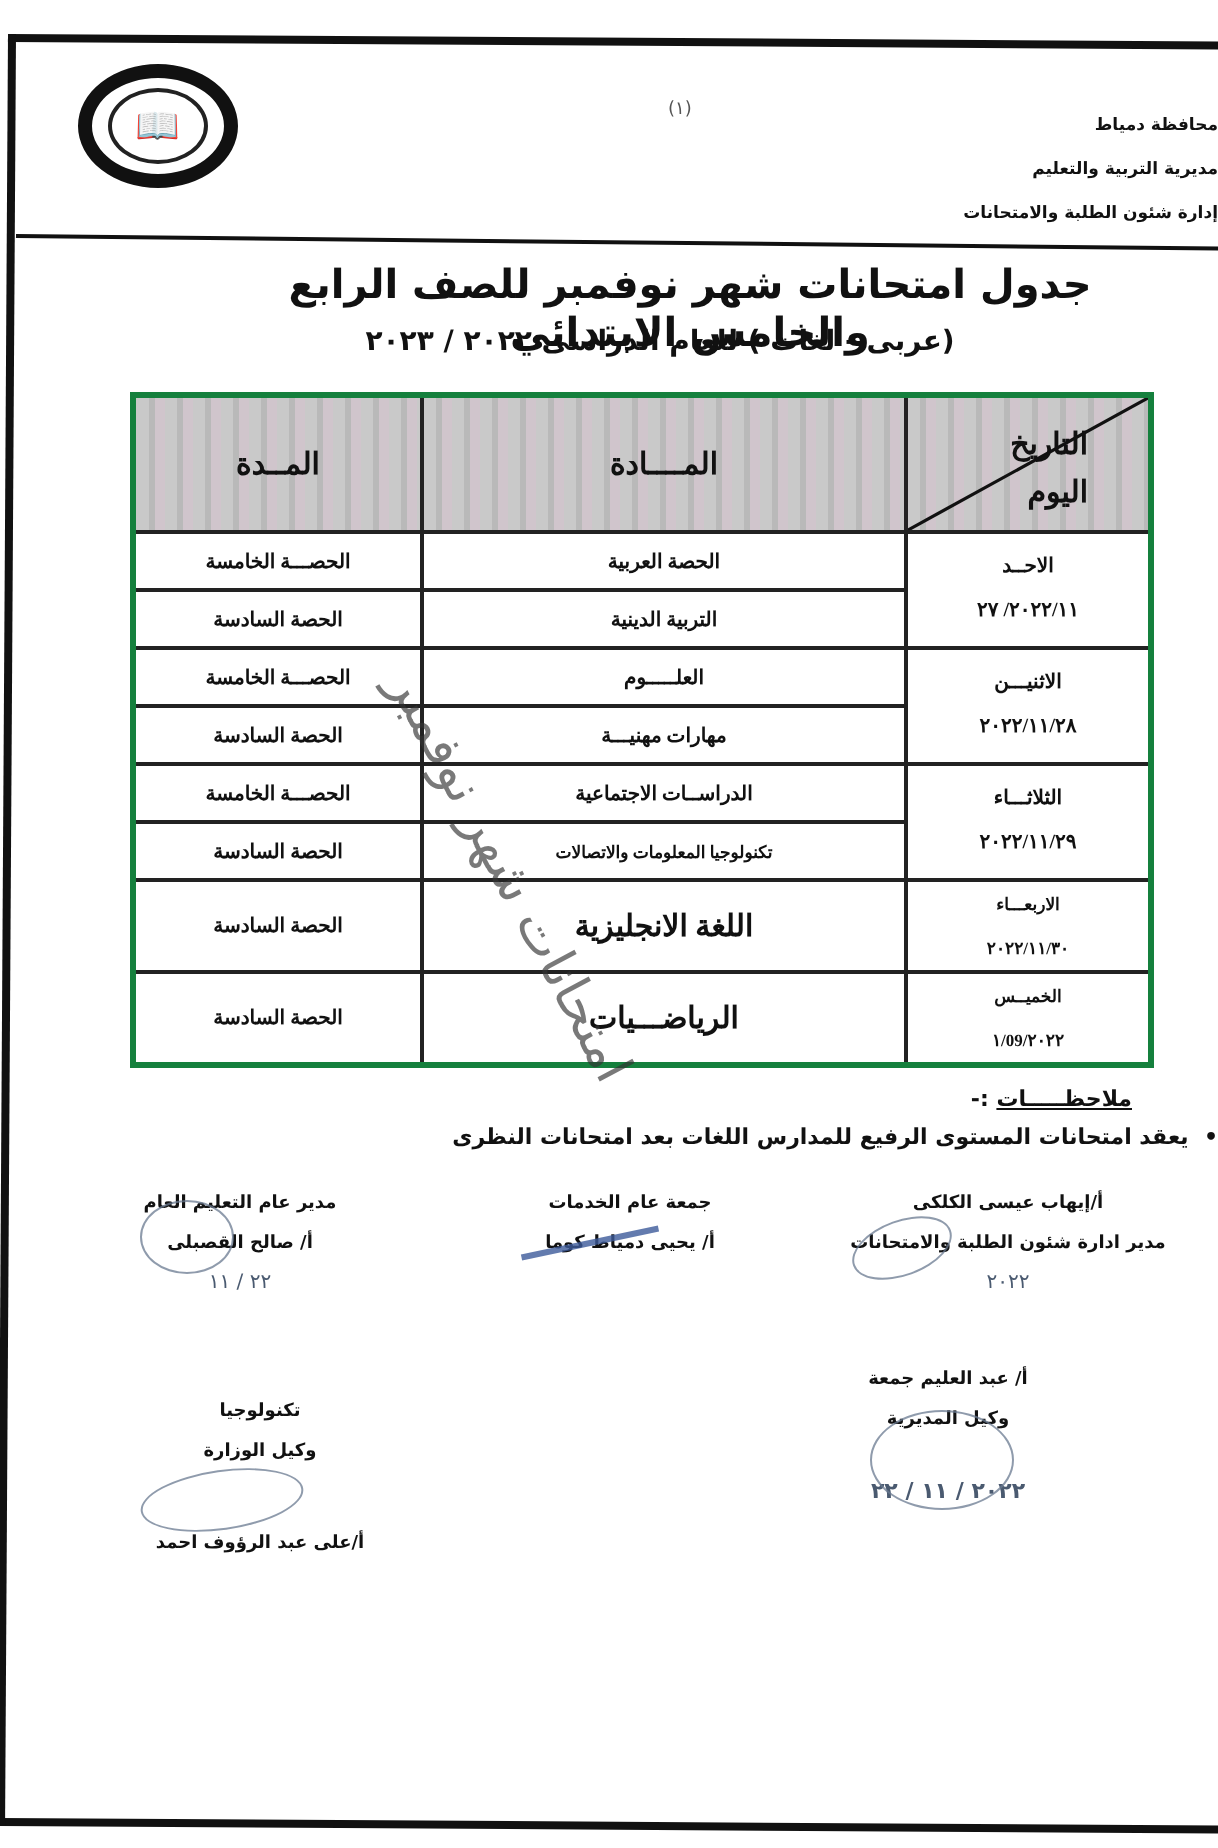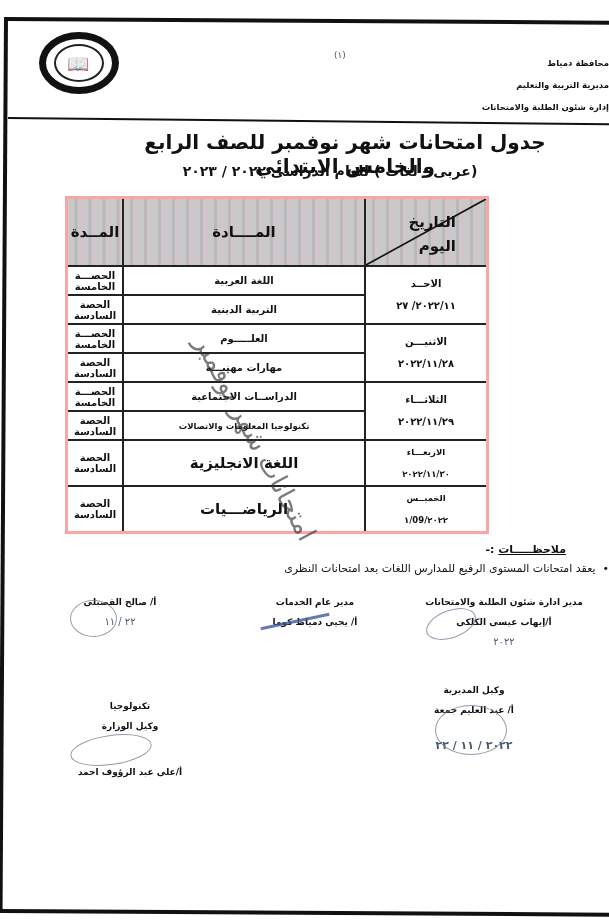--- a/index.html
+++ b/index.html
@@ -16,37 +16,38 @@
   .logo {
     position:absolute; left:39px; top:32px; width:80px; height:62px; border-radius:50%;
     border:7px solid #111; box-sizing:border-box; display:flex; align-items:center; justify-content:center;
   }
   .logo-inner { width:46px; height:34px; border:2px solid #222; border-radius:50%; display:flex; align-items:center; justify-content:center; font-size:18px; }
   .page-no { position:absolute; left:334px; top:50px; font-size:9px; color:#555; }
   .org { position:absolute; right:0; top:52px; text-align:right; font-size:8.5px; font-weight:bold; line-height:22px; direction:rtl; }
   .title { position:absolute; left:120px; top:130px; width:450px; text-align:center; direction:rtl; font-size:20px; font-weight:bold; }
   .subtitle { position:absolute; left:150px; top:163px; width:360px; text-align:center; direction:rtl; font-size:14px; font-weight:bold; }
   table.sched {
-    position:absolute; left:65px; top:196px; width:424px; border-collapse:collapse; direction:rtl;
-    border:3px solid #fca5a5;
+    position:absolute; left:65px; top:196px; width:512px; border-collapse:collapse; direction:rtl;
+    border:3px solid #15803d;
+    font-family:Liberation Serif, serif;
   }
   table.sched td, table.sched th { border:2px solid #222; text-align:center; font-weight:bold; padding:0; }
   table.sched th { background:repeating-linear-gradient(90deg,#c9c9c9 0 6px,#b9b9b9 6px 9px,#d0c5cc 9px 14px); height:66px; font-size:15px; }
   th.day-h { width:120px; position:relative; font-size:9px; }
   th.day-h .diag { position:absolute; left:0; top:0; width:100%; height:100%; }
   th.day-h .t1 { position:absolute; right:30px; top:14px; }
   th.day-h .t2 { position:absolute; right:30px; top:38px; }
   th.subj-h { width:240px; }
   td.day { font-size:10px; line-height:22px; }
   td.subj { font-size:10px; height:27px; }
   td.dur { font-size:10px; height:27px; }
   td.big { font-size:15px; height:40px; }
   .notes-h { position:absolute; right:43px; top:543px; font-size:11px; font-weight:bold; direction:rtl; }
   .notes-h span.u { text-decoration:underline; }
-  .note { position:absolute; right:0px; top:562px; font-size:11px; font-weight:normal; direction:rtl; white-space:nowrap; }
+  .note { position:absolute; right:0px; top:562px; font-size:11px; font-weight:bold; direction:rtl; white-space:nowrap; }
   .sig { position:absolute; text-align:center; direction:rtl; font-size:9px; font-weight:bold; line-height:20px; }
   .scribble { position:absolute; border:1.5px solid #6a7a90; border-radius:50%; opacity:.75; }
   .watermark { position:absolute; left:215px; top:330px; font-size:26px; color:#333; opacity:.65; transform:rotate(62deg); transform-origin:0 0; white-space:nowrap; direction:rtl; font-family:"DejaVu Serif", serif; }
 </style>
 </head>
 <body>
 
 <div class="frame"></div>
 <div class="header-rule"></div>
 
@@ -76,21 +77,21 @@
     </th>
     <th class="subj-h">المــــادة</th>
     <th>المــدة</th>
   </tr>
 
   <tr>
     <td class="day" rowspan="2">
       <div>الاحــد</div>
       <div>٢٠٢٢/١١/ ٢٧</div>
     </td>
-    <td class="subj">اللغة العربية</td>
+    <td class="subj">الحصة العربية</td>
     <td class="dur">الحصـــة الخامسة</td>
   </tr>
   <tr>
     <td class="subj">التربية الدينية</td>
     <td class="dur">الحصة السادسة</td>
   </tr>
 
   <tr>
     <td class="day" rowspan="2">
       <div>الاثنيـــن</div>
@@ -141,41 +142,42 @@
 
 <div class="notes-h">
   <span class="u">ملاحظـــــات</span>
   <span>:-</span>
 </div>
 <div class="note">
   <span>•&nbsp;&nbsp;</span><span>يعقد امتحانات المستوى الرفيع للمدارس اللغات بعد امتحانات النظرى</span>
 </div>
 
 <div class="sig" style="right:10px; top:592px; width:190px;">
+  <div>أ/إيهاب عيسى الكلكى</div>
   <div>مدير ادارة شئون الطلبة والامتحانات</div>
-  <div>أ/إيهاب عيسى الكلكى</div>
   <div style="font-weight:normal;color:#4a5a70;font-size:10px">٢٠٢٢</div>
 </div>
 <div class="scribble" style="left:425px; top:610px; width:50px; height:26px; transform:rotate(-20deg);"></div>
 
 <div class="sig" style="left:255px; top:592px; width:120px;">
-  <div>مدير عام الخدمات</div>
+  <div>جمعة عام الخدمات</div>
   <div>أ/ يحيى دمياط كوما</div>
 </div>
 <div style="position:absolute;left:260px;top:620px;width:70px;height:3px;background:#3c5a9a;transform:rotate(-12deg);opacity:.8"></div>
 
 <div class="sig" style="left:60px; top:592px; width:120px;">
+  <div>مدير عام التعليم العام</div>
   <div>أ/ صالح القصبلى</div>
   <div style="font-weight:normal;color:#4a5a70;font-size:10px">٢٢ / ١١</div>
 </div>
 <div class="scribble" style="left:70px; top:600px; width:45px; height:35px;"></div>
 
 <div class="sig" style="right:70px; top:680px; width:130px;">
+  <div>أ/ عبد العليم جمعة</div>
   <div>وكيل المديرية</div>
-  <div>أ/ عبد العليم جمعة</div>
   <div style="font-weight:bold;color:#4a5a70;font-size:11px;margin-top:16px">٢٠٢٢ / ١١ / ٢٢</div>
 </div>
 <div class="scribble" style="left:435px; top:705px; width:70px; height:48px;"></div>
 
 <div class="sig" style="left:55px; top:696px; width:150px;">
   <div>تكنولوجيا</div>
   <div>وكيل الوزارة</div>
   <div style="height:26px"></div>
   <div>أ/على عبد الرؤوف احمد</div>
 </div>

